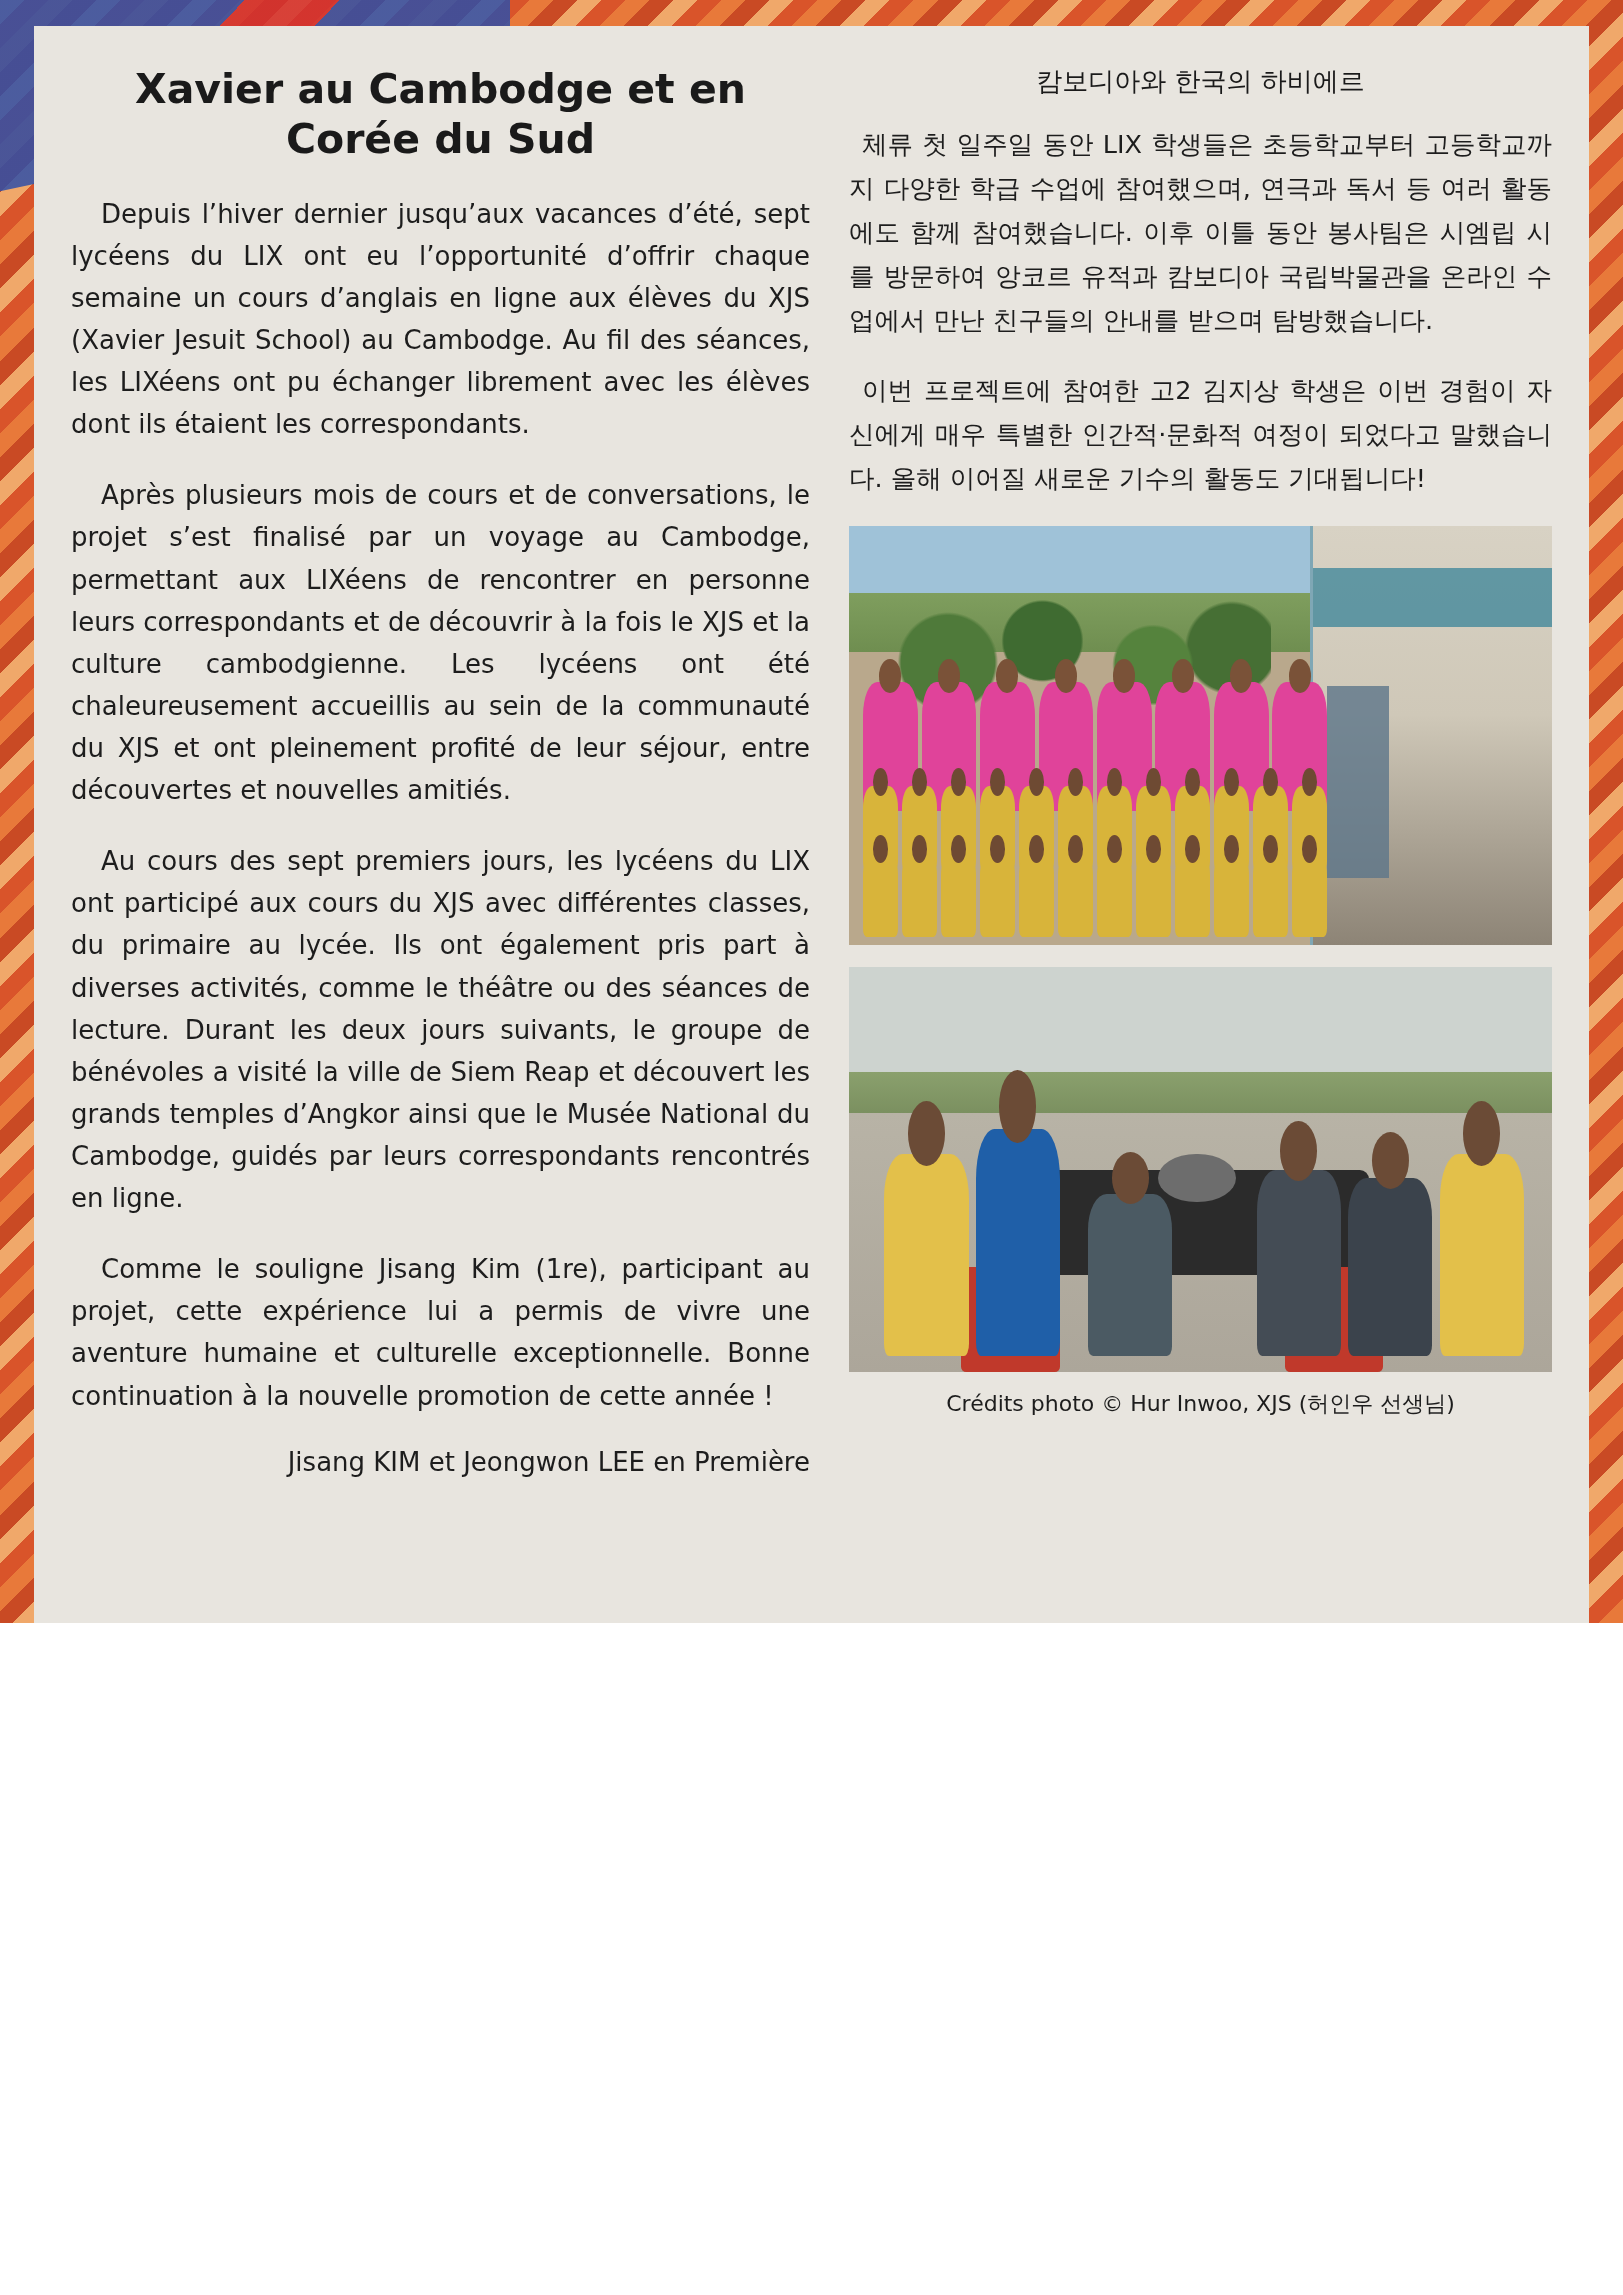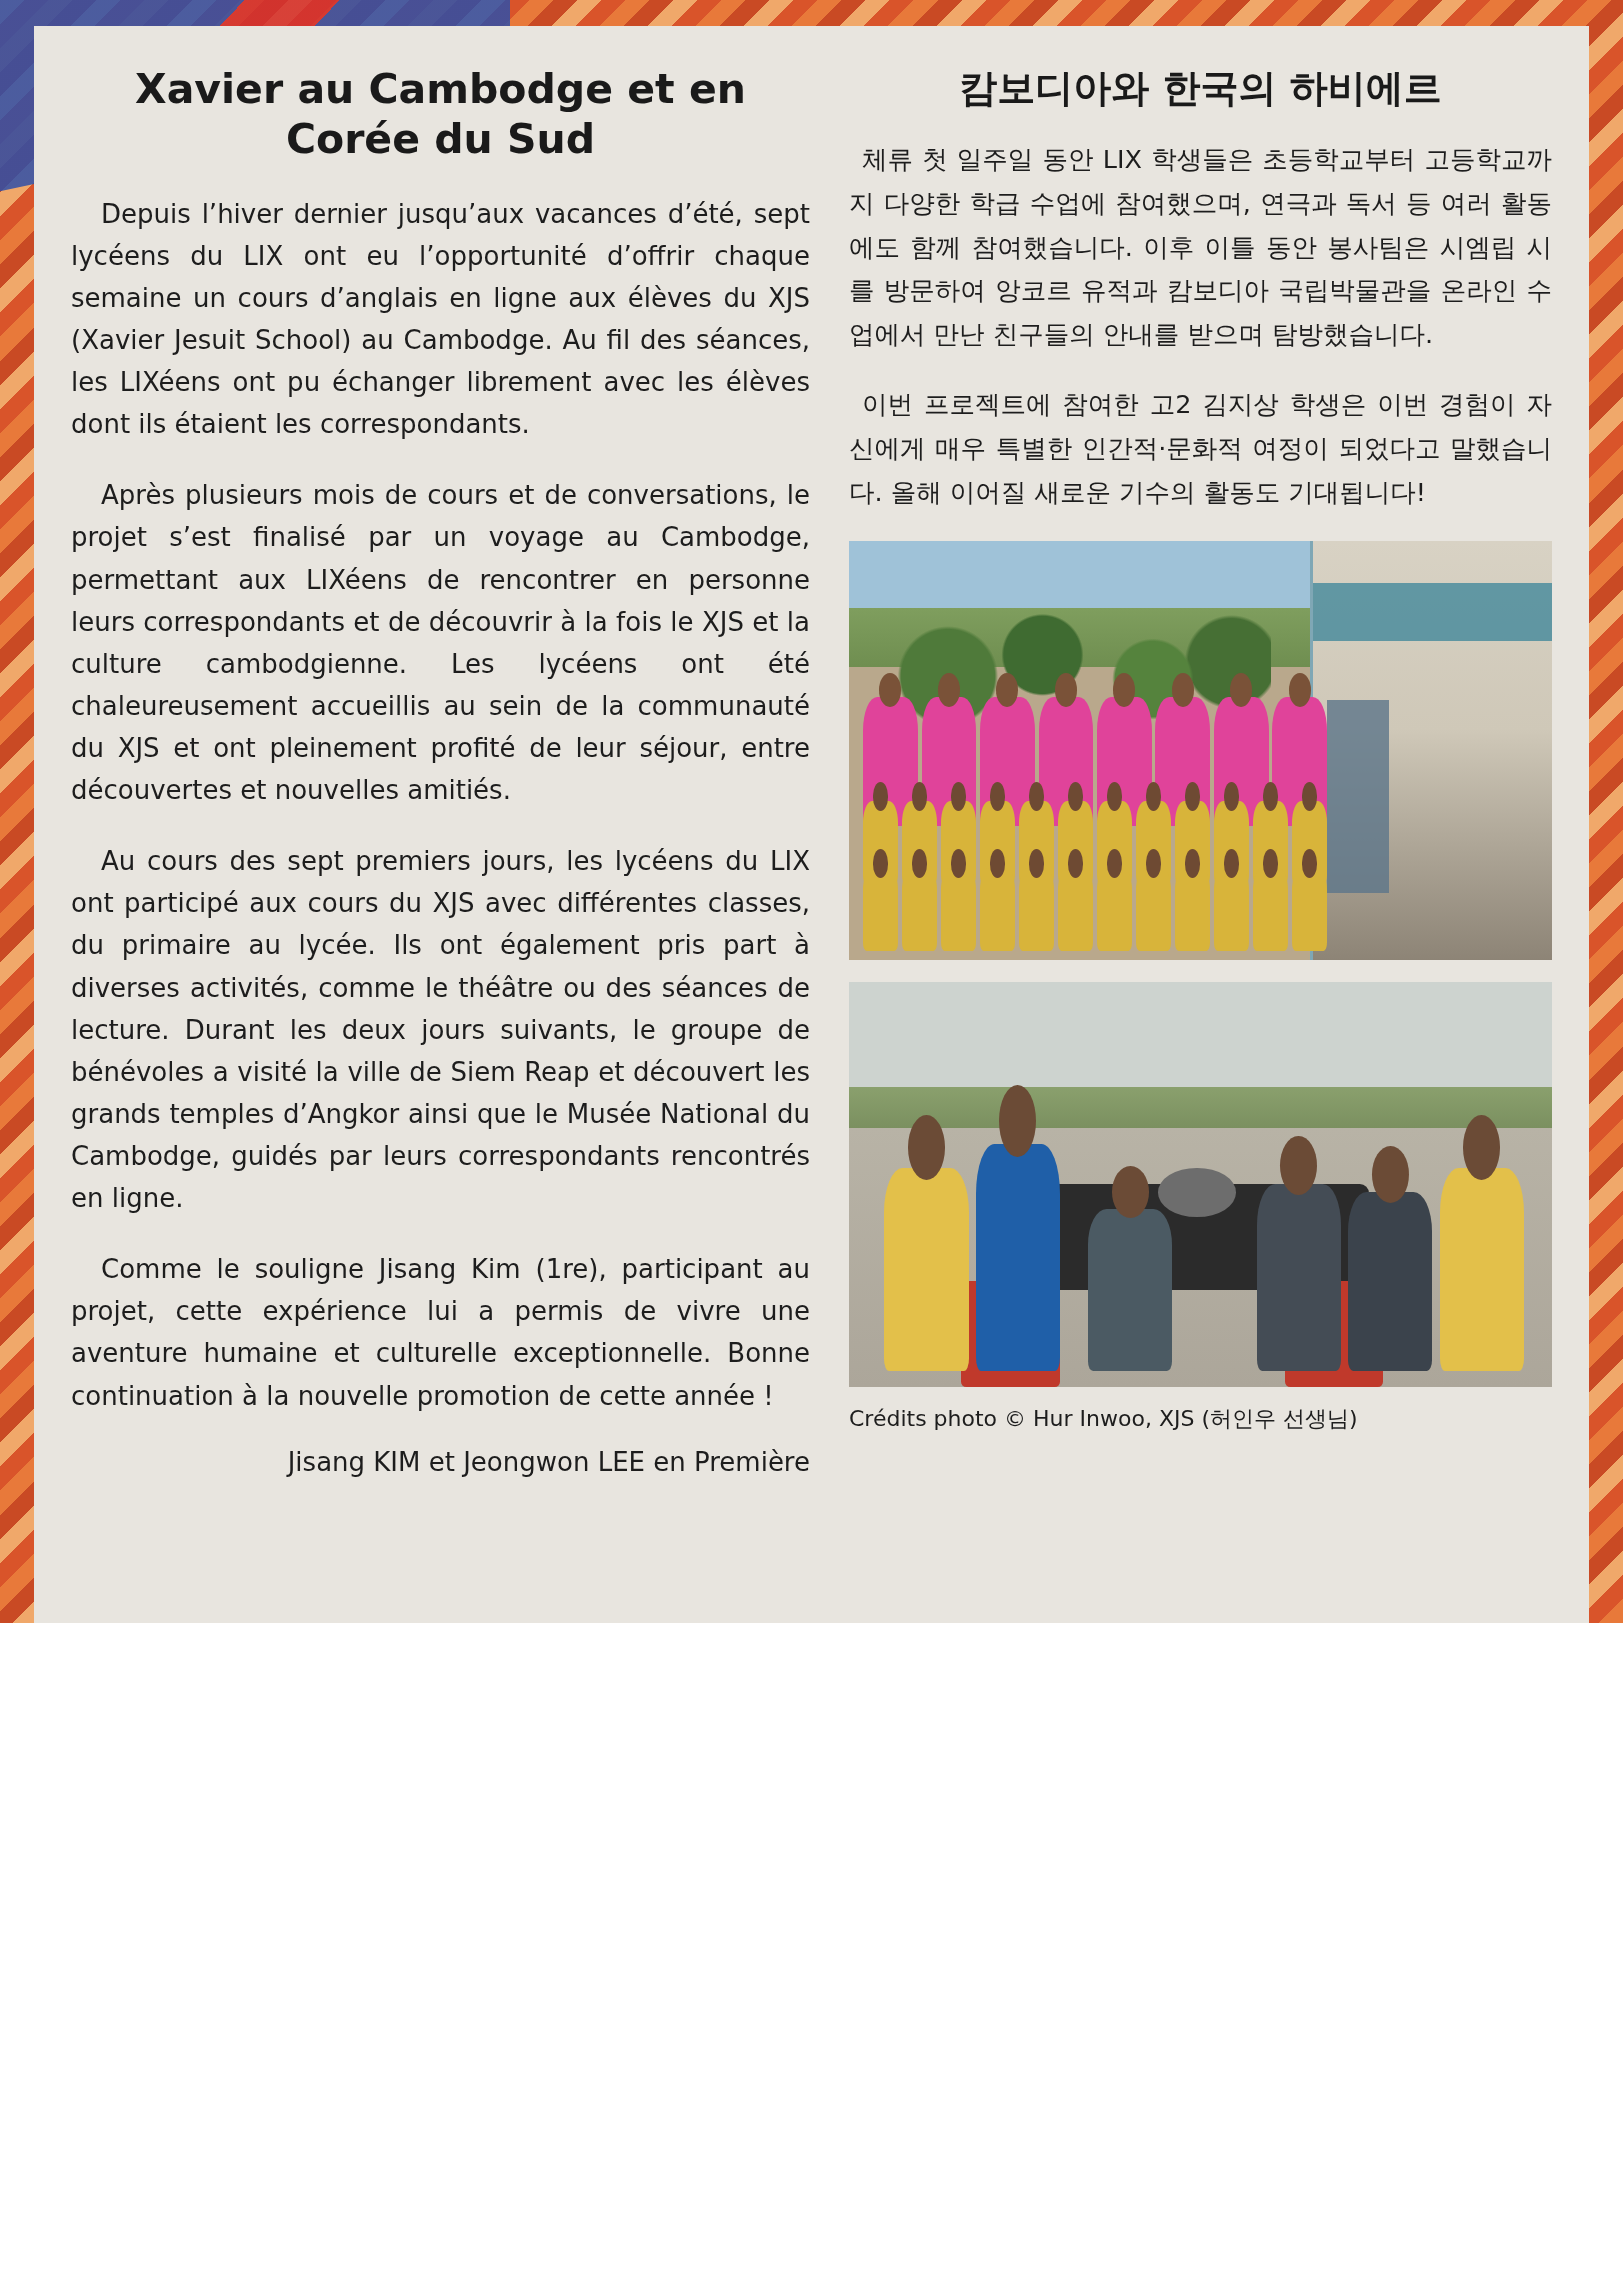--- a/index.html
+++ b/index.html
@@ -67,22 +67,22 @@
     font-weight: bold;
     font-size: 41px;
     line-height: 1.22;
     color: #1a1a1a;
     text-align: center;
     margin: 15.7px 0 0 0;
     padding: 0 26px;
   }
   h1.title-ko {
     font-family: "DejaVu Sans", sans-serif;
-    font-weight: bold;
-    font-size: 38px;
+    font-weight: normal;
+    font-size: 26px;
     line-height: 1.2;
     color: #1a1a1a;
     text-align: center;
     margin: 18.3px 0 0 0;
   }
   .body-fr p {
     font-family: "DejaVu Sans", sans-serif;
     font-size: 26px;
     line-height: 1.62;
     color: #1d1d1d;
@@ -127,20 +127,21 @@
     margin-top: 22px;
     position: relative;
     overflow: hidden;
   }
   .photo-1 { height: 419px; }
   .photo-2 { height: 405px; }
   .credits {
     font-family: "DejaVu Sans", sans-serif;
     font-size: 22px;
     color: #1d1d1d;
+    text-align: center;
     margin-top: 17px;
   }
 
   
   .ph1 {
     background: linear-gradient(#9fc2d8 0%, #9fc2d8 16%, #7f9e5e 16%, #6f8e50 30%, #b9a88c 30%, #b9a88c 100%);
   }
   .ph1 .bldg {
     position: absolute; right: 0; top: 0; width: 34%; height: 100%;
     background: linear-gradient(180deg,#d8d2c4 0%,#cfc8b8 45%,#8d8476 100%);

